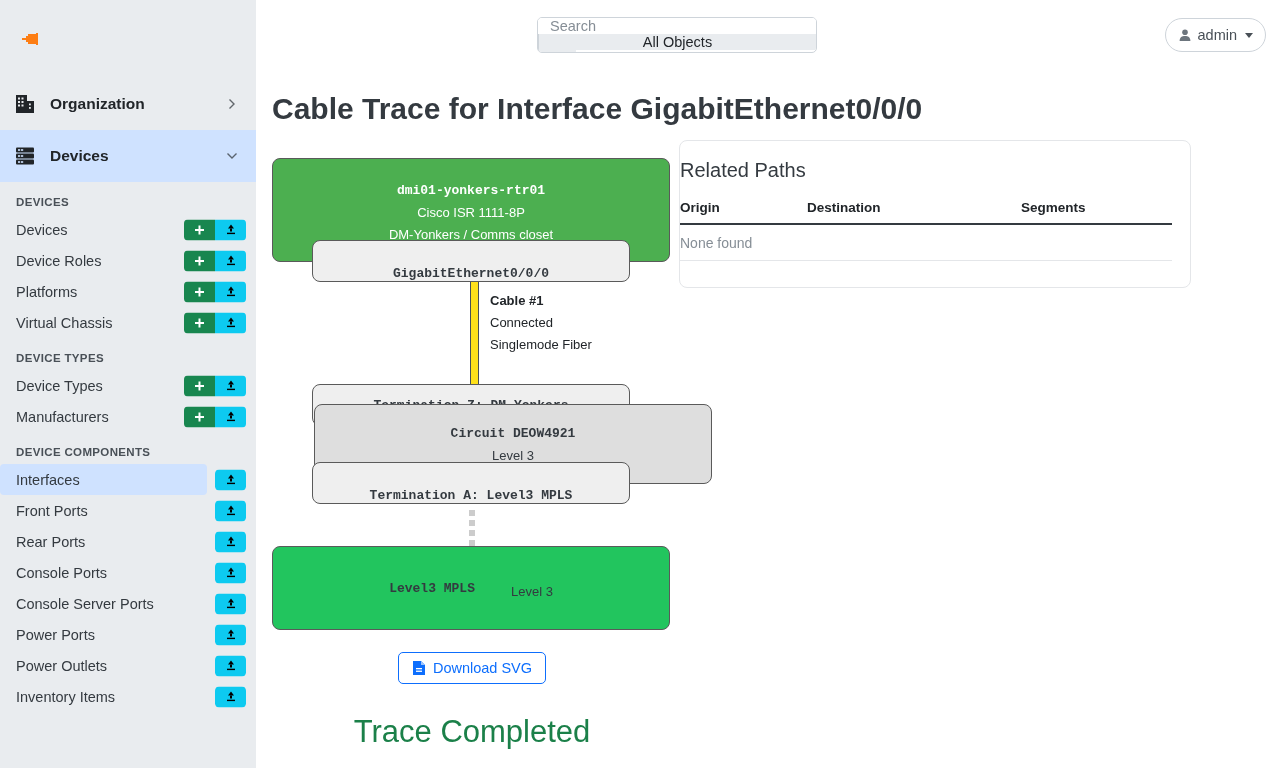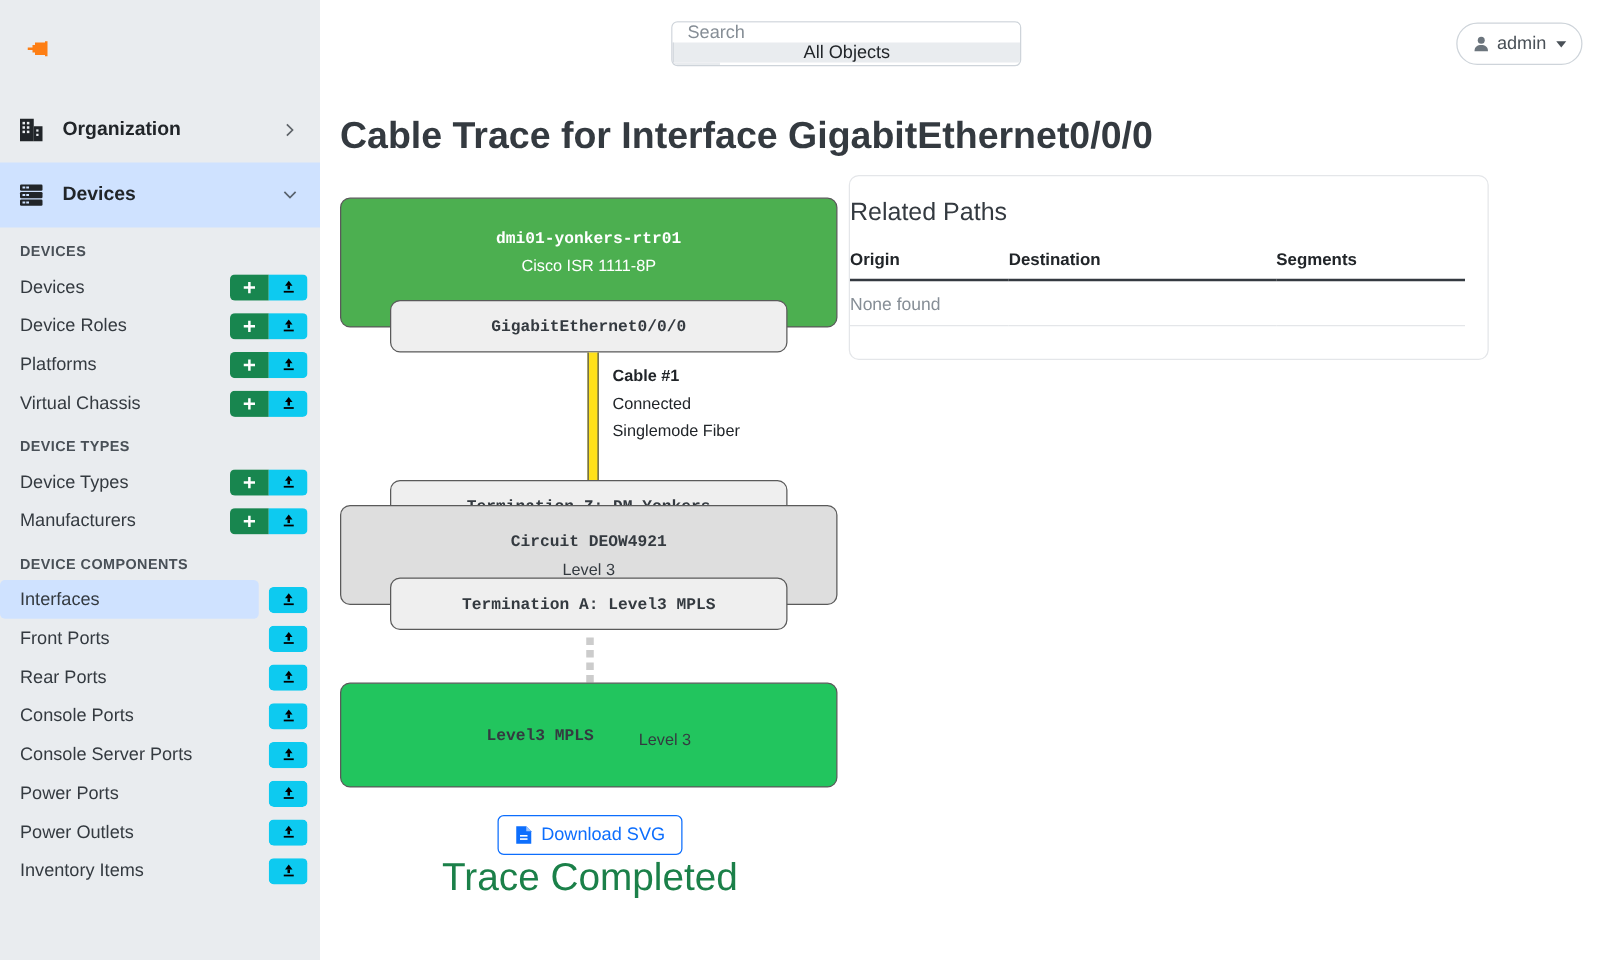--- a/index.html
+++ b/index.html
@@ -168,21 +168,21 @@
   .node-device .t1 { color: #fff; }
 
   .node-term {
     background: #efefef; color: #343a40;
     width: 318px; height: 42px;
     margin-left: 40px;
     display: flex; align-items: center; justify-content: center;
   }
   .node-term .t1 { font-size: 13px; font-weight: bold; }
 
-  .overlap-up { margin-top: -22px; }
+  .overlap-up { margin-top: -22px; align-items: flex-end; }
 
   .cable-wrap {
     position: relative;
     height: 102px;
   }
   .cable-line {
     position: absolute; left: 198px; top: 0;
     width: 9px; height: 102px;
     background: #ffe11a;
     border-left: 1.5px solid #495057;
@@ -193,21 +193,21 @@
     text-align: left;
   }
   .cable-text .c1 { font-size: 13px; font-weight: bold; color: #212529; }
   .cable-text .c2 { font-size: 13px; color: #212529; margin-top: 7px; }
   .cable-text .c3 { font-size: 13px; color: #212529; margin-top: 7px; }
 
   .node-circuit {
     background: #dedede; color: #343a40;
     width: 398px; height: 80px;
     display: flex; flex-direction: column;
-    align-items: center; justify-content: center;
+    align-items: center; justify-content: center; margin-left: 42px;
   }
 
   .dots {
     height: 42px; position: relative;
   }
   .dots i {
     position: absolute; left: 197px;
     width: 6px; height: 6px;
     background: #ccc; display: block;
   }
@@ -224,21 +224,21 @@
     display: flex; justify-content: center;
   }
   .dl-btn {
     display: inline-flex; align-items: center; gap: 7px;
     height: 32px; padding: 0 13px;
     border: 1px solid #0d6efd; border-radius: 5px;
     background: #fff; color: #0d6efd;
     font-size: 14.5px; cursor: pointer;
   }
   .trace-status {
-    text-align: center;
+    margin-top: 30px; text-align: center;
     font-size: 31px; color: #1b8049;
   }
 
   
   #related {
     position: absolute; left: 423px; top: 70px;
     width: 512px;
     background: #fff;
     border: 1px solid #e4e6e9;
     border-radius: 8px;
@@ -554,20 +554,21 @@
 
 <div id="main">
 
   <h1 class="page-title">Cable Trace for Interface GigabitEthernet0/0/0</h1>
 
   <div id="trace">
 
     <div class="tnode node-device">
       <div class="t1">dmi01-yonkers-rtr01</div>
       <div class="t2">Cisco ISR 1111-8P</div>
+      <div class="t3">DM-Yonkers / Comms closet</div>
     </div>
 
     <div class="tnode node-term overlap-up">
       <div class="t1">GigabitEthernet0/0/0</div>
     </div>
 
     <div class="cable-wrap">
       <div class="cable-line"></div>
       <div class="cable-text">
         <div class="c1">Cable #1</div>

